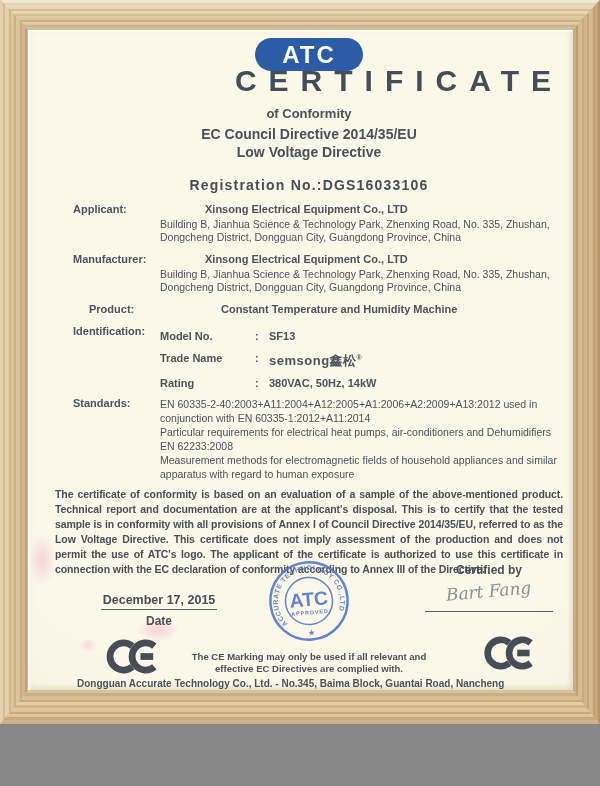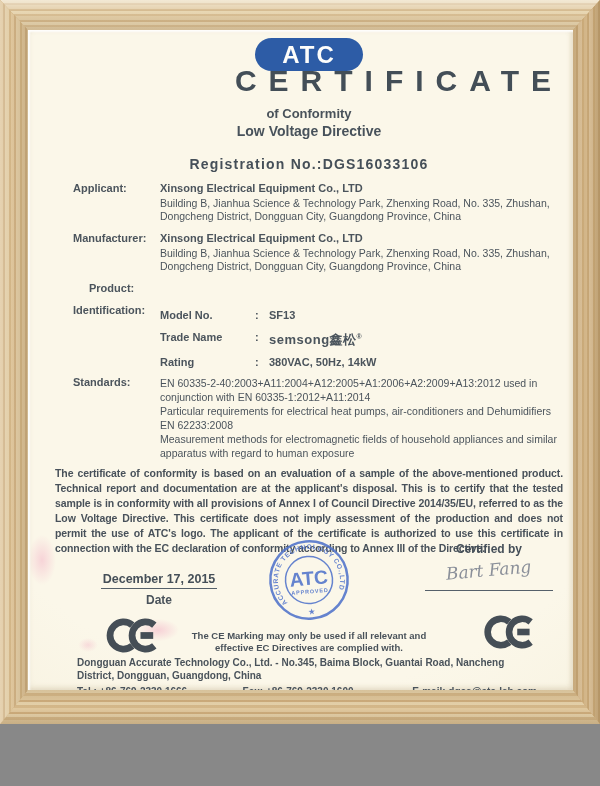--- a/index.html
+++ b/index.html
@@ -53,21 +53,21 @@
   .subtitle{margin-top:8px;text-align:center;font-size:13px;font-weight:bold;color:#49525a;}
   .directive{text-align:center;font-size:14px;font-weight:bold;color:#48525b;}
   .directive.first{margin-top:5px;} .directive.second{margin-top:2px;}
   .registration{margin-top:17px;text-align:center;font-size:14px;font-weight:bold;
     letter-spacing:1.2px;color:#454f58;}
 
   
   .rows{margin-top:10px;}
   .row{display:grid;grid-template-columns:87px 1fr;margin-left:18px;margin-right:2px;}
   .row-label{font-weight:bold;font-size:11px;}
-  .party-name{font-weight:bold;font-size:11px;}
+  .party-name{font-weight:bold;font-size:11px;margin-left:45px;}
   .party-address{margin-top:3px;font-size:10.5px;line-height:13px;max-width:405px;}
   .row.manufacturer{margin-top:9px;} .row.product{margin-top:9px;padding-left:16px;}
   .row.identification{margin-top:10px;} .row.standards{margin-top:3px;}
   .id-row{display:grid;grid-template-columns:95px 14px 1fr;line-height:22px;font-size:11px;}
   .id-name{font-weight:bold;} .id-colon{font-weight:bold;} .id-value{font-weight:bold;}
   .trade-logo{font-weight:bold;font-size:13px;letter-spacing:.5px;color:#4a545c;}
   .trade-logo sup{font-size:7px;}
   .std-line{font-size:10.5px;line-height:14px;}
   .std-line.bold{font-weight:normal;}
 
@@ -107,20 +107,21 @@
   <div class="frame-piece frame-right"></div>
 
   <div class="paper">
     <div class="content">
 
       <div class="logo-pill" style="background:#2d5ca6;">
         <span>ATC</span>
       </div>
       <div class="cert-title">CERTIFICATE</div>
       <div class="subtitle">of Conformity</div>
+      <div class="directive first">EC Council Directive 2014/35/EU</div>
       <div class="directive second">Low Voltage Directive</div>
       <div class="registration">Registration No.:DGS16033106</div>
 
       <div class="rows">
         <div class="row applicant">
           <div class="row-label">Applicant:</div>
           <div>
             <div class="party-name">Xinsong Electrical Equipment Co., LTD</div>
             <div class="party-address">Building B, Jianhua Science &amp; Technology Park, Zhenxing Road, No. 335, Zhushan, Dongcheng District, Dongguan City, Guangdong Province, China</div>
           </div>
@@ -129,20 +130,21 @@
         <div class="row manufacturer">
           <div class="row-label">Manufacturer:</div>
           <div>
             <div class="party-name">Xinsong Electrical Equipment Co., LTD</div>
             <div class="party-address">Building B, Jianhua Science &amp; Technology Park, Zhenxing Road, No. 335, Zhushan, Dongcheng District, Dongguan City, Guangdong Province, China</div>
           </div>
         </div>
 
         <div class="row product">
           <div class="row-label">Product:</div>
+          <div class="party-name">Constant Temperature and Humidity Machine</div>
         </div>
 
         <div class="row identification">
           <div class="row-label">Identification:</div>
           <div>
             <div class="id-row">
               <span class="id-name">Model No.</span>
               <span class="id-colon">:</span>
               <span class="id-value">SF13</span>
             </div>

